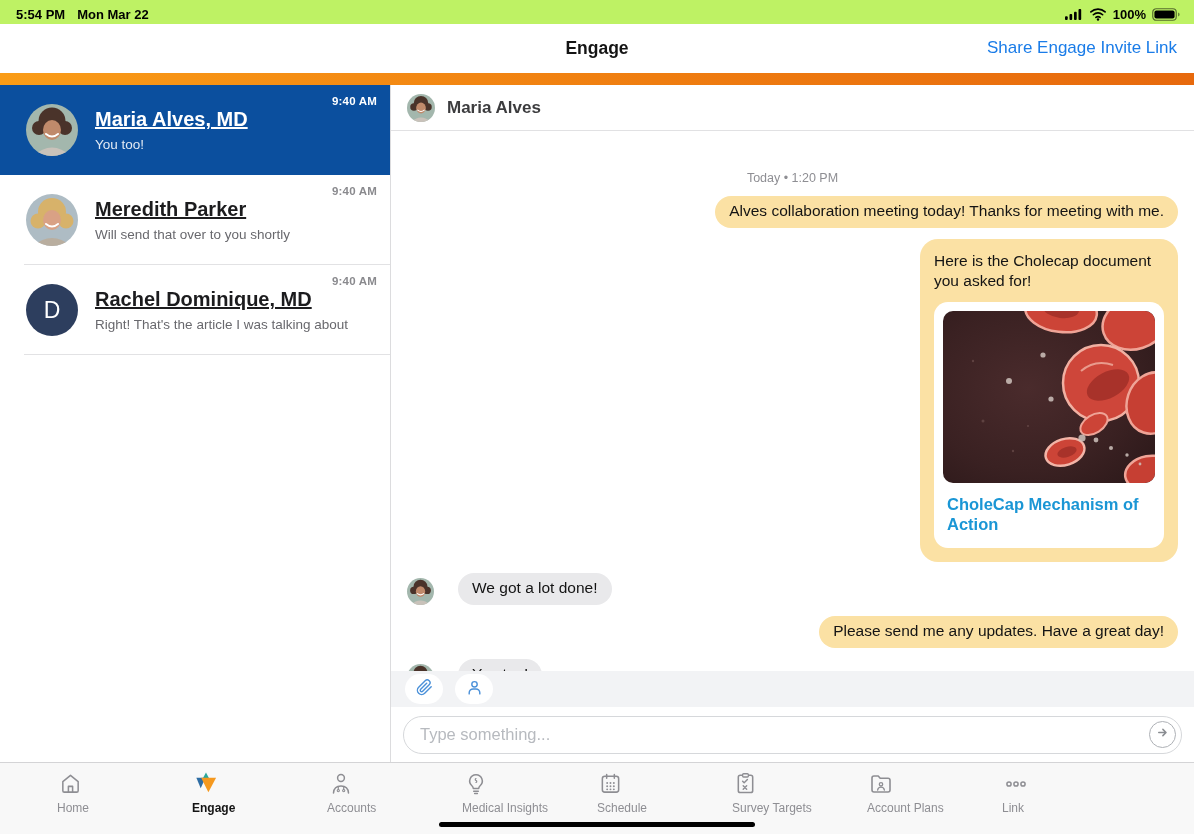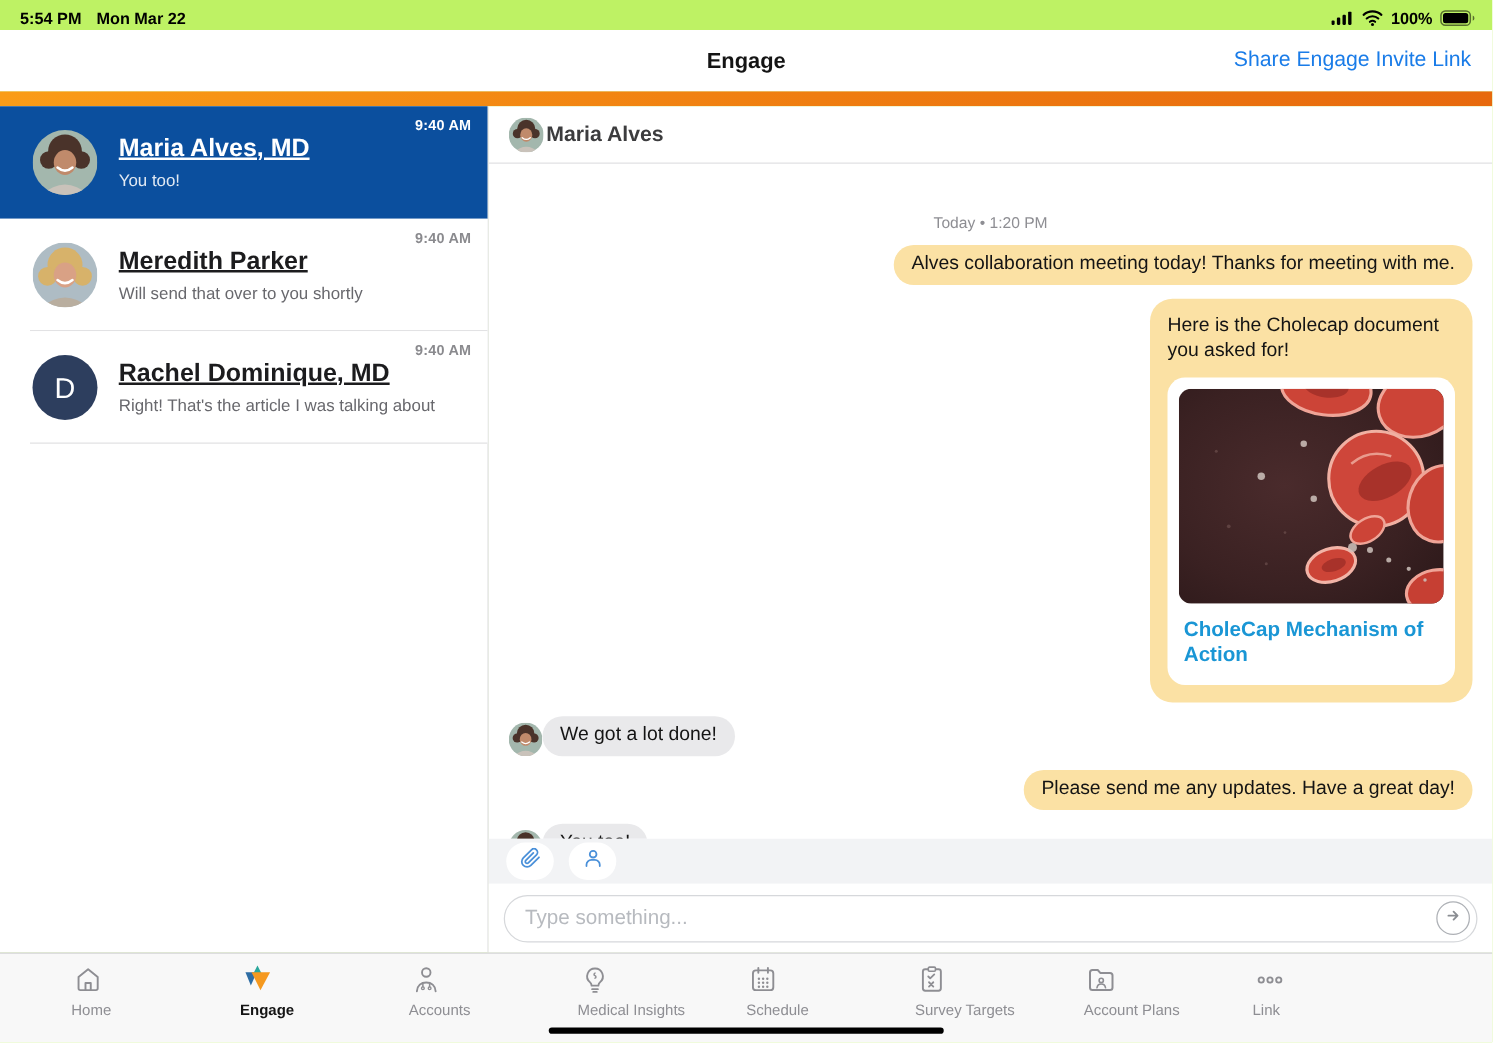--- a/index.html
+++ b/index.html
@@ -32,29 +32,29 @@
   .convo-avatar { width:52px; height:52px; border-radius:50%; overflow:hidden; flex-shrink:0; }
   .avatar-initial { width:52px; height:52px; border-radius:50%; background:#2d3e5e; color:#fff; display:flex; align-items:center; justify-content:center; font-size:23px; font-weight:400; }
   .convo-texts { margin-left:17px; min-width:0; }
   .convo-name { font-size:20px; font-weight:700; color:#1c1c1e; white-space:nowrap;text-decoration:underline; }
   .convo.selected .convo-name { color:#fff; font-weight:600; }
   .convo-preview { font-size:13.5px; color:#68686d; margin-top:6px; white-space:nowrap; }
   .convo.selected .convo-preview { color:rgba(255,255,255,.88); }
 
   
   .chat { flex:1; display:flex; flex-direction:column; min-width:0; background:#fff; }
-  .chat-header { height:46px; flex-shrink:0; display:flex; align-items:center; gap:2px; padding:0 16px; border-bottom:1px solid #e1e1e3; }
+  .chat-header { height:46px; flex-shrink:0; display:flex; align-items:center; gap:12px; padding:0 16px; border-bottom:1px solid #e1e1e3; }
   .chat-header-avatar { width:28px; height:28px; border-radius:50%; overflow:hidden; flex-shrink:0; }
   .chat-header-name { font-size:17px; font-weight:700; color:#3c3c3e; }
 
   .messages { flex:1; min-height:0; padding:12px 16px 6px; display:flex; flex-direction:column; overflow:hidden; }
   .date-row { text-align:center; color:#8e8e93; font-size:12.5px; margin-top:28px; }
   .msg-row { display:flex; margin-top:11px; align-items:flex-end; }
   .msg-row.outgoing { justify-content:flex-end; }
-  .msg-row.incoming { justify-content:flex-start; gap:0; }
+  .msg-row.incoming { justify-content:flex-start; gap:24px; }
   .msg-avatar { width:27px; height:27px; border-radius:50%; overflow:hidden; flex-shrink:0; }
   .bubble { border-radius:16px; padding:5px 14px 6px; font-size:15.5px; line-height:1.35; color:#141414; max-width:560px; }
   .bubble.out { background:#fbe1a4; }
   .bubble.in  { background:#e9e9eb; }
 
   .card-bubble { background:#fbe1a4; border-radius:18px; padding:12px 14px 14px; width:258px; }
   .card-bubble-text { font-size:15.5px; line-height:1.32; color:#141414; }
   .doc-card { margin-top:10px; background:#fff; border-radius:14px; padding:9px 9px 13px; cursor:pointer; }
   .doc-thumb { width:212px; height:172px; border-radius:10px; overflow:hidden; display:block; }
   .doc-thumb svg { display:block; }

